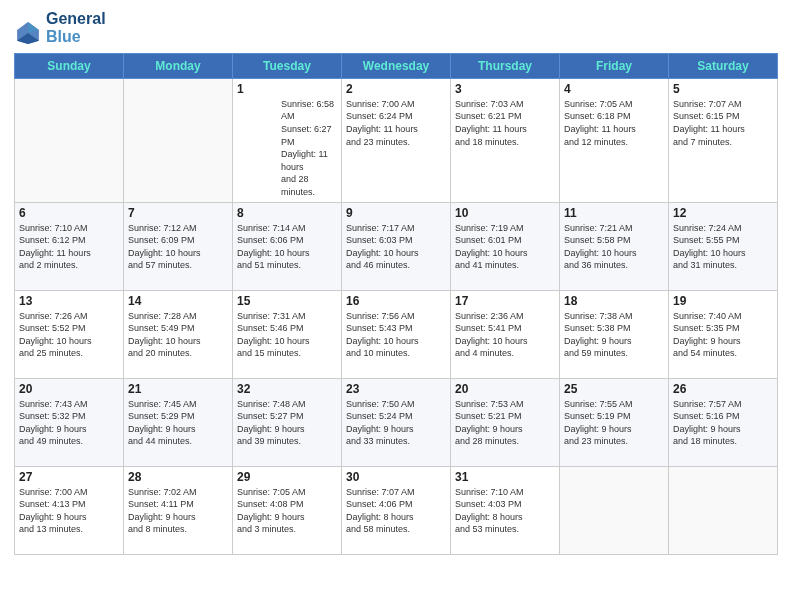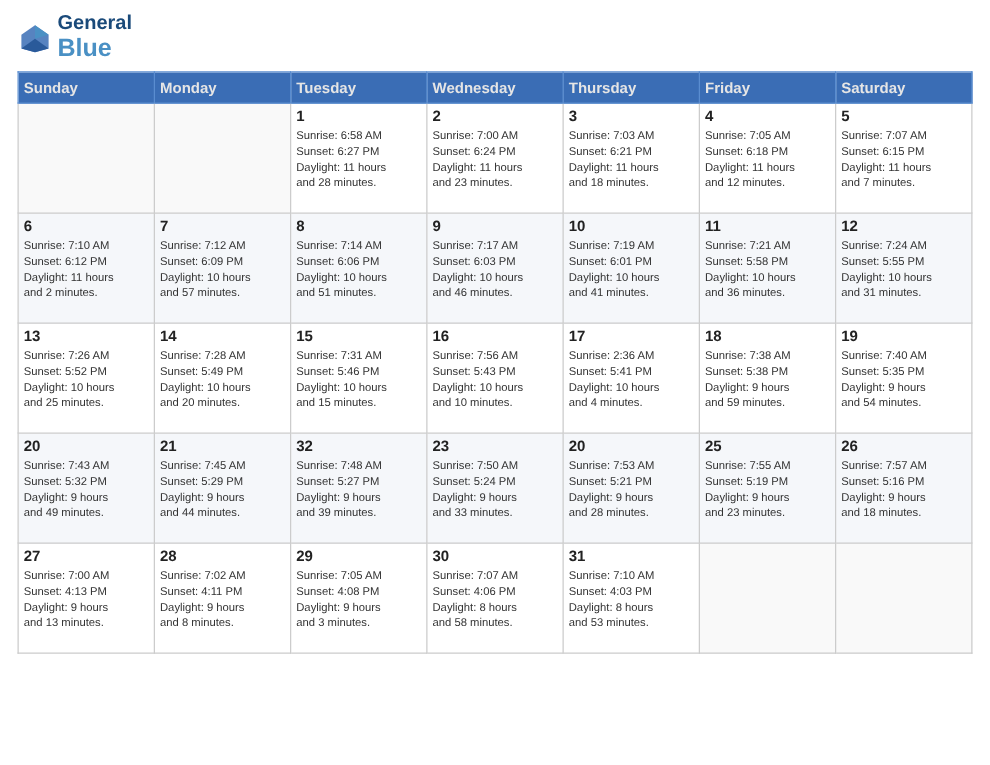--- a/index.html
+++ b/index.html
@@ -15,21 +15,21 @@
       padding: 10px 14px 8px 14px;
     }
     .header-row {
       display: flex;
       justify-content: space-between;
       align-items: flex-start;
       margin-bottom: 6px;
     }
     .logo {
       display: flex;
-      align-items: center;
+      align-items: flex-end;
       gap: 4px;
     }
     .logo-icon {
       width: 28px;
       height: 28px;
     }
     .title-block {
       text-align: right;
     }
     .month-title {
@@ -43,25 +43,25 @@
       color: #444;
       margin-top: 2px;
     }
     .calendar {
       width: 100%;
       border-collapse: collapse;
       table-layout: fixed;
     }
     .calendar th {
       background: #3a6db5;
-      color: #e5e5e5;
+      color: #5eead4;
       font-size: 12px;
       font-weight: bold;
       padding: 5px 4px;
-      text-align: left;
+      text-align: center;
       border: 1px solid #5a8dd0;
     }
     .calendar td {
       border: 1px solid #ccc;
       vertical-align: top;
       padding: 3px 4px;
       font-size: 9.5px;
       color: #333;
       height: 88px;
       background: #fff;
@@ -91,21 +91,21 @@
 <div class="container">
   <div class="header-row">
     <div class="logo">
       <svg class="logo-icon" viewBox="0 0 36 36">
         <polygon points="18,4 32,14 32,28 18,32 4,28 4,14" fill="#3a6db5" opacity="0.85"></polygon>
         <polygon points="18,4 32,14 18,18" fill="#4a90c4"></polygon>
         <polygon points="18,18 32,28 18,32 4,28" fill="#2a5a9a"></polygon>
       </svg>
       <div>
         <div style="font-size:16px;font-weight:bold;color:#1a4a7a;line-height:1.15;">General</div>
-        <div style="font-size:20px;font-weight:bold;color:#4a90c4;line-height:1.15;">Blue</div>
+        <div style="font-size:16px;font-weight:bold;color:#4a90c4;line-height:1.15;">Blue</div>
       </div>
     </div>
     <div class="title-block">
       <div class="month-title"></div>
       <div class="location"></div>
     </div>
   </div>
 
   <table class="calendar">
     <thead>
@@ -118,21 +118,21 @@
           <th>Friday</th>
           <th>Saturday</th>
         </tr>
     </thead>
     <tbody id="calendar-body">
     <tr>
           <td class="empty-cell"></td>
           <td class="empty-cell"></td>
           <td>
             <span class="day-number">1</span>
-            <div class="day-info" style="white-space: pre-line;">Sunrise: 6:58 AM
+            <div class="day-info" style="white-space: pre-line; margin-left: 44px;">Sunrise: 6:58 AM
 Sunset: 6:27 PM
 Daylight: 11 hours
 and 28 minutes.</div>
           </td>
           <td>
             <span class="day-number">2</span>
             <div class="day-info" style="white-space: pre-line;">Sunrise: 7:00 AM
 Sunset: 6:24 PM
 Daylight: 11 hours
 and 23 minutes.</div>

